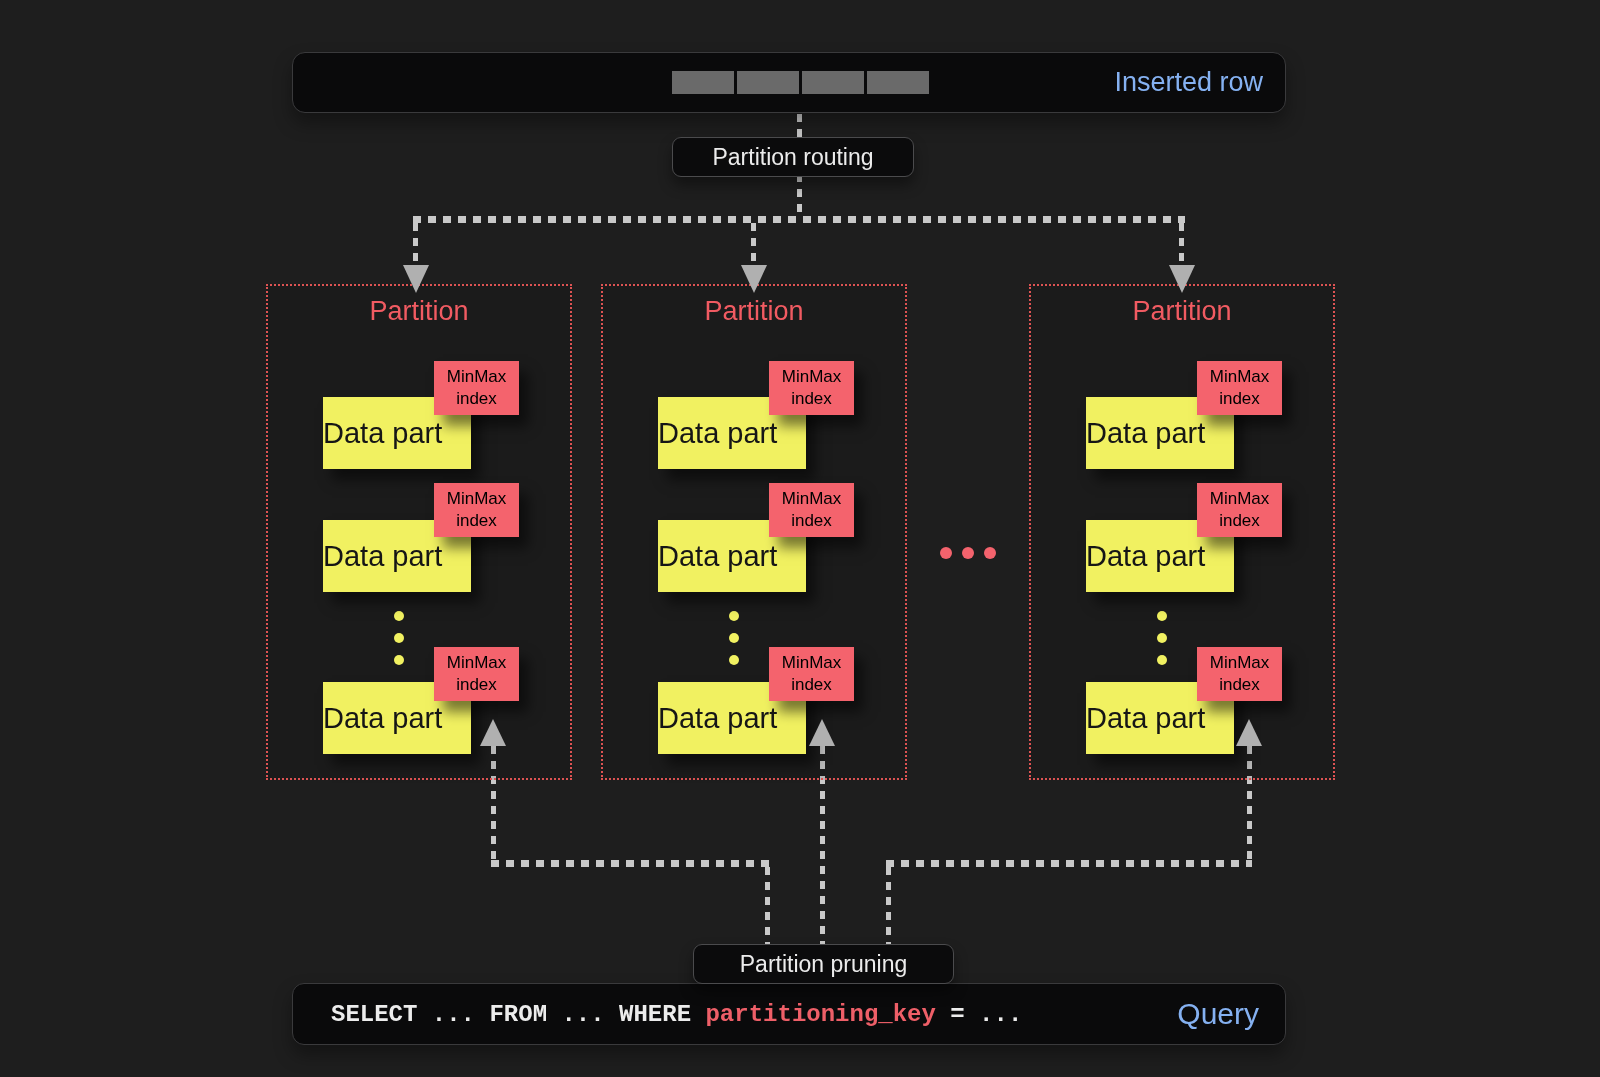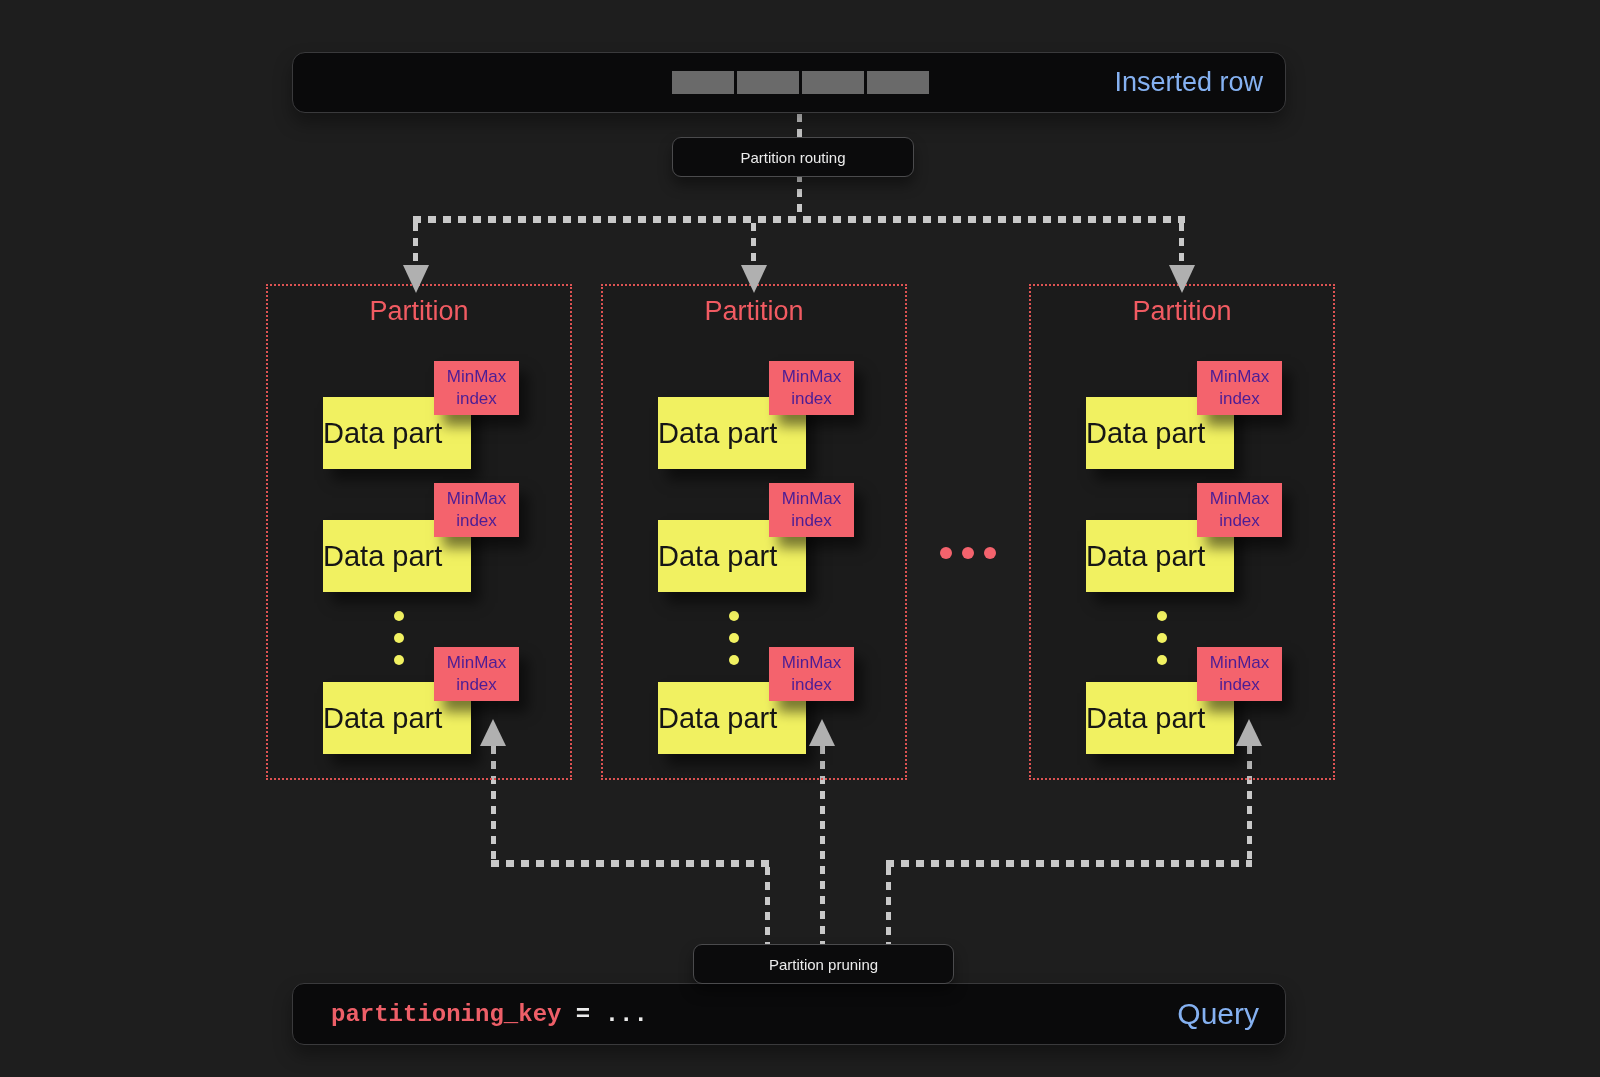--- a/index.html
+++ b/index.html
@@ -4,21 +4,21 @@
 <style>
   html,body{margin:0;padding:0;background:#1e1e1e;}
   #canvas{position:relative;width:1600px;height:1077px;background:var(--bg,#1e1e1e);
           font-family:"Liberation Sans",sans-serif;overflow:hidden;}
 
   
   .panel{position:absolute;background:var(--panel,#0a0a0b);border:1.5px solid var(--panel_border,#3a3a3c);
          border-radius:13px;box-shadow:0 10px 18px rgba(0,0,0,.35);z-index:4;margin-top:10px;}
   .labelbox{position:absolute;background:#0b0b0c;border:1px solid #4b4b4d;border-radius:9px;
             display:flex;align-items:center;justify-content:center;color:var(--white,#ececec);
-            font-size:15px;z-index:6;box-shadow:0 8px 14px rgba(0,0,0,.4);}
+            font-size:23px;z-index:6;box-shadow:0 8px 14px rgba(0,0,0,.4);}
 
   
   #top-box{left:292px;top:42px;width:992px;height:59px;display:flex;align-items:center;}
   #row-cells{position:absolute;left:379px;top:18px;display:flex;gap:3px;}
   .row-cell{width:62px;height:23px;background:var(--cell_gray,#6a6a6a);}
   #inserted-row-label{position:absolute;right:22px;top:0;height:100%;display:flex;align-items:center;
                       color:var(--blue,#85b1f1);font-size:27px;}
 
   
   .vdots{position:absolute;width:5px;z-index:1;
@@ -31,21 +31,21 @@
   .arrow-up{position:absolute;width:0;height:0;z-index:3;
             border-left:13px solid transparent;border-right:13px solid transparent;
             border-bottom:27px solid var(--arrow_gray,#b0b0b0);}
 
   
   .partition{position:absolute;top:284px;width:306px;height:496px;border:2px dotted var(--red_border,#dd5353);
              background:rgba(0,0,0,.08);z-index:2;box-sizing:border-box;}
   .partition-title{position:absolute;top:10px;left:0;width:100%;text-align:center;
                    color:var(--red_title,#f15b62);font-size:27px;font-weight:500;}
   .minmax-tag{position:absolute;left:166px;width:85px;height:54px;background:var(--tag_red,#f4636d);
-              color:#4c1d95;font-size:17px;font-weight:500;line-height:1.3;text-align:center;
+              color:#000000;font-size:17px;font-weight:500;line-height:1.3;text-align:center;
               display:flex;align-items:center;justify-content:center;padding:8px 9px;box-sizing:border-box;
               z-index:4;box-shadow:9px 11px 12px rgba(0,0,0,.5);}
   .data-part{position:absolute;left:55px;width:148px;height:72px;background:var(--yellow,#f1f161);
              color:#161616;font-size:29px;font-weight:500;display:flex;align-items:center;
              box-sizing:border-box;z-index:3;box-shadow:9px 11px 12px rgba(0,0,0,.5);}
   .tag-1{top:75px;}  .part-1{top:111px;}
   .tag-2{top:197px;} .part-2{top:234px;}
   .tag-3{top:361px;} .part-3{top:396px;}
   .ydot{position:absolute;left:126px;width:10px;height:10px;border-radius:50%;background:var(--yellow,#f1f161);}
   .ydot-1{top:325px;} .ydot-2{top:347px;} .ydot-3{top:369px;}
@@ -139,19 +139,20 @@
   <div class="vdots" style="left:1247px;top:746px;height:121px;"></div>
   <div class="hdots" style="left:491px;top:860px;width:279px;"></div>
   <div class="hdots" style="left:886px;top:860px;width:366px;"></div>
   <div class="vdots" style="left:765px;top:867px;height:94px;"></div>
   <div class="vdots" style="left:886px;top:867px;height:94px;"></div>
 
   <div class="labelbox" style="left:693px;top:896px;width:259px;height:38px;margin-top:48px;">Partition pruning</div>
 
   <div class="panel" id="query-box">
     <div id="sql-line">
+      <span>SELECT ... FROM ... WHERE </span>
         <span class="sqlkey">partitioning_key</span>
         <span> = ...</span>
     </div>
     <div id="query-label">Query</div>
   </div>
 
 </div>
 
 </body></html>

